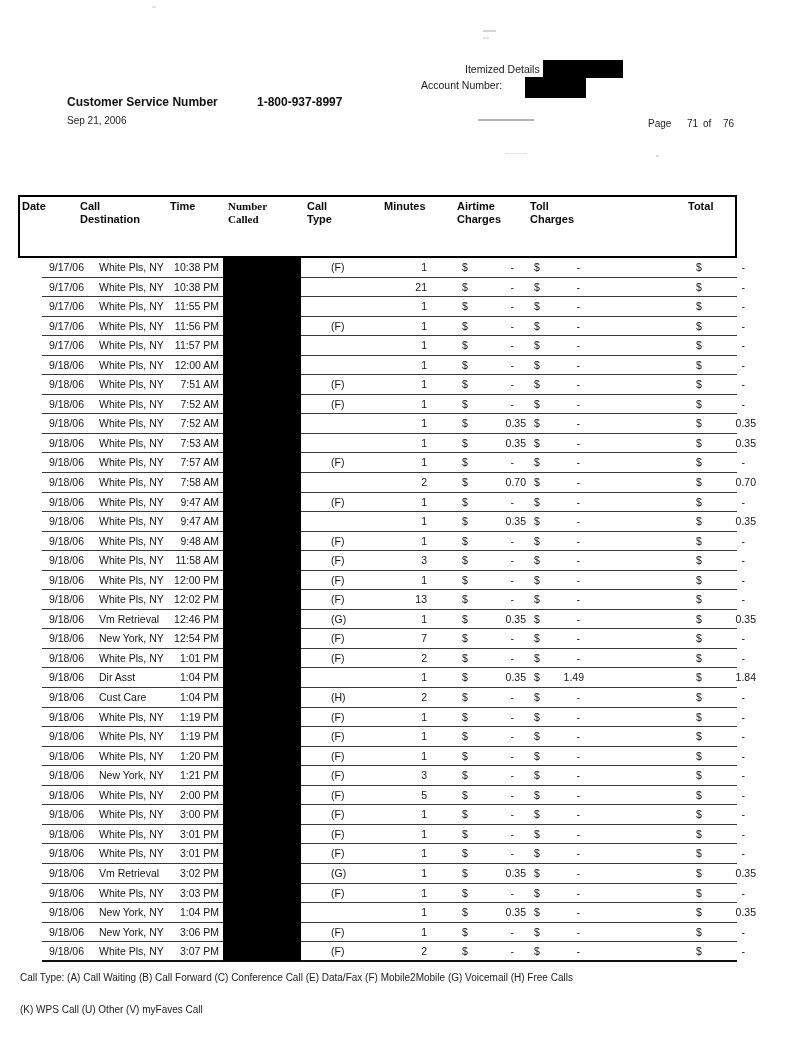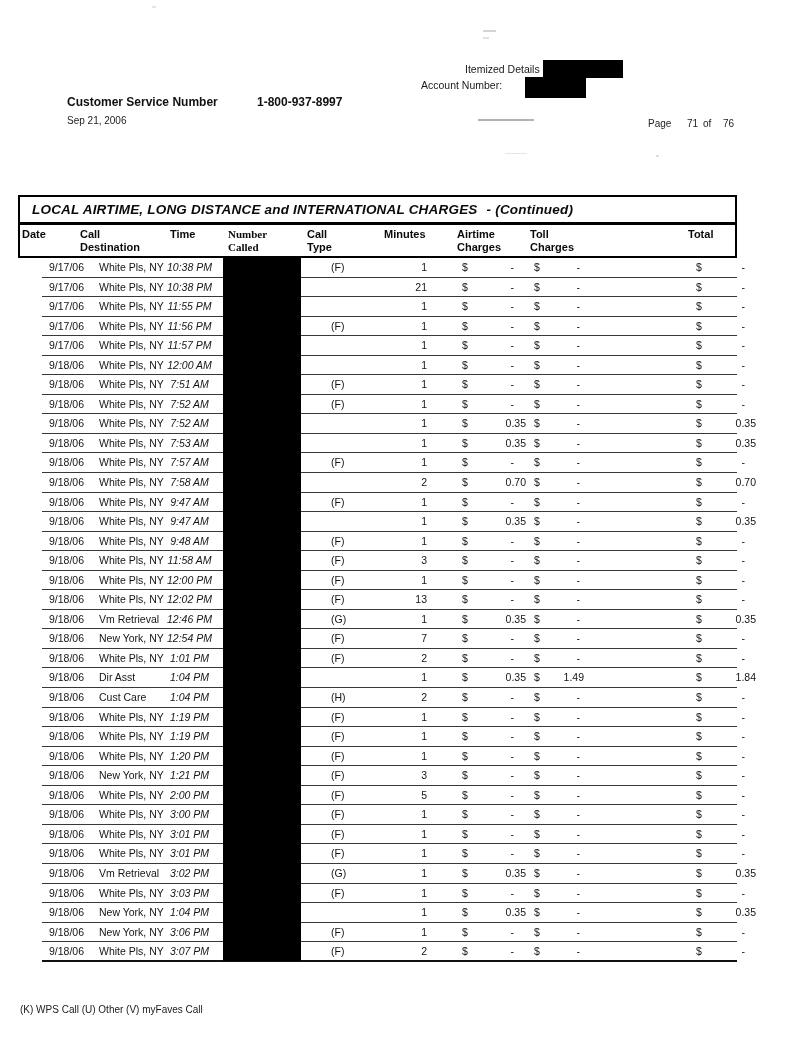--- a/index.html
+++ b/index.html
@@ -58,21 +58,21 @@
     height:19.56px;
     box-sizing:border-box;
     border-bottom:1px solid #383838;
     font-size:10.5px;
     margin-left:24px;
   }
   .trow:last-child{border-bottom:2px solid #111;}
   .c{position:absolute;top:3px;box-sizing:border-box;white-space:nowrap;}
   .c-date{left:7px;}
   .c-dest{left:57px;}
-  .c-time{left:118px;width:59px;text-align:center;font-style:italic;}
+  .c-time{left:118px;width:59px;text-align:right;}
   .c-type{left:289px;}
   .c-min{left:338px;width:47px;text-align:right;}
   .c-air-s{left:420px;}
   .c-air-v{left:430px;width:54px;text-align:right;}
   .c-toll-s{left:492px;}
   .c-toll-v{left:498px;width:44px;text-align:right;}
   .c-tot-s{left:654px;}
   .c-tot-v{left:662px;width:52px;text-align:right;}
   .c-air-v.dash{padding-right:12px;}
   .c-toll-v.dash{padding-right:4px;}
@@ -103,24 +103,20 @@
   <div class="abs cs-label" style="left:67px;top:95px;">Customer Service Number</div>
   <div class="abs cs-label" style="left:257px;top:95px;">1-800-937-8997</div>
   <div class="abs doc-date" style="left:67px;top:115px;">Sep 21, 2006</div>
 
   <div class="abs page-ind" style="left:648px;top:118px;">Page</div>
   <div class="abs page-ind" style="left:687px;top:118px;">71</div>
   <div class="abs page-ind" style="left:703px;top:118px;">of</div>
   <div class="abs page-ind" style="left:723px;top:118px;text-align:center;">76</div>
 
   <div class="abs tbl-top">
-    <div class="title-row">
-      <span>LOCAL AIRTIME, LONG DISTANCE and INTERNATIONAL CHARGES</span>
-      <span class="title-suffix">- (Continued)</span>
-    </div>
     <div class="header-row">
       <div class="hc h-date">
           <div>Date</div>
           <div></div>
         </div>
       <div class="hc h-dest">
           <div>Call</div>
           <div>Destination</div>
         </div>
       <div class="hc h-time">
@@ -620,15 +616,16 @@
         <span class="c c-air-v dash">-</span>
         <span class="c c-toll-s">$</span>
         <span class="c c-toll-v dash">-</span>
         <span class="c c-tot-s">$</span>
         <span class="c c-tot-v dash">-</span>
       </div>
     </div>
 
   <div class="abs redact-col"></div>
 
+  <div class="abs legend" style="left:20px;top:972px;">Call Type: (A) Call Waiting (B) Call Forward (C) Conference Call (E) Data/Fax (F) Mobile2Mobile (G) Voicemail (H) Free Calls</div>
   <div class="abs legend" style="left:20px;top:1004px;">(K) WPS Call (U) Other (V) myFaves Call</div>
 
 </div>
 
 </body></html>

